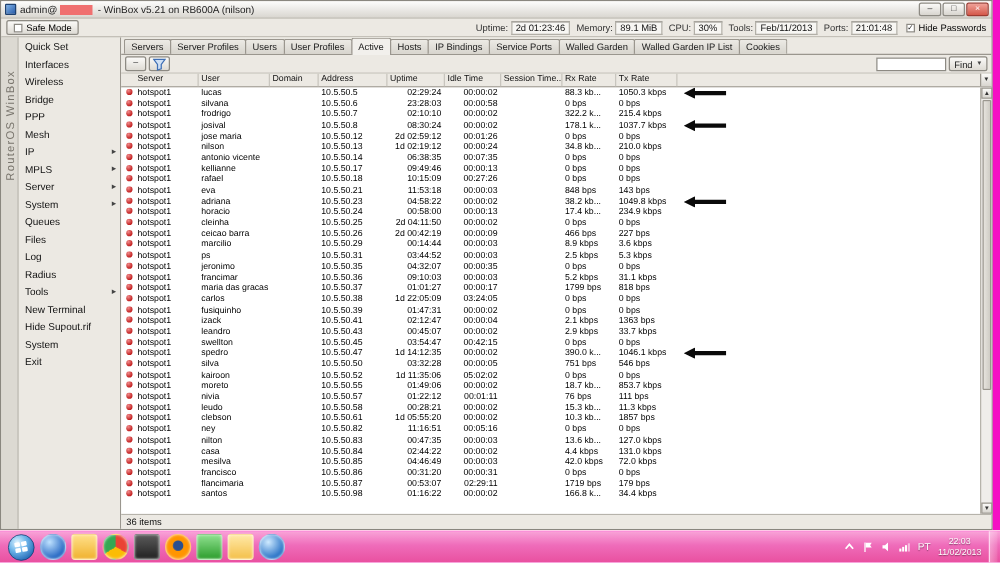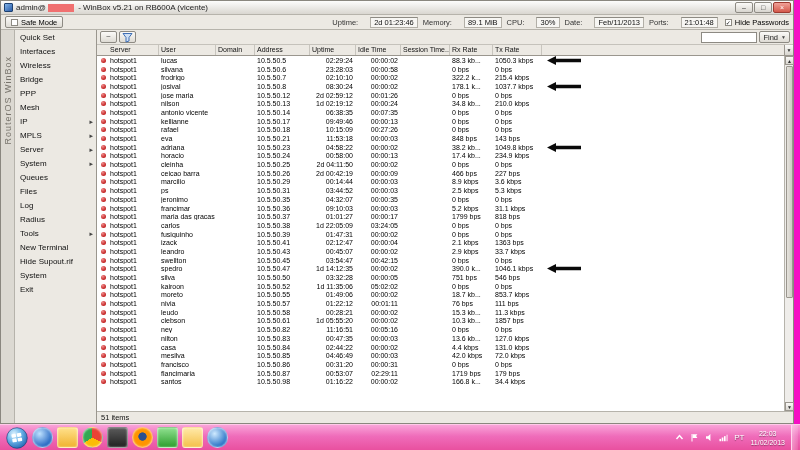--- a/index.html
+++ b/index.html
@@ -27,21 +27,21 @@
                 display:flex; align-items:center; font-size:7.5px; padding:0 4px;
                 background:#ece9e3; border-bottom:1px solid #b6b3ab; }
   .safe-mode { display:flex; align-items:center; gap:3px; height:12px; padding:0 5px;
                border:1px solid #8d8a83; border-radius:2px; background:linear-gradient(#fbfaf8,#dedbd4); }
   .cb { width:7px; height:7px; background:#fff; border:1px solid #8d8a83; display:inline-block;
         font-size:6px; line-height:7px; text-align:center; color:#111; }
   #status-fields { margin-left:auto; display:flex; align-items:center; }
   .fld { display:flex; align-items:center; }
   .fld-lbl { color:#333; margin-left:5px; }
   .fld-val { background:#f7f6f3; border:1px solid #b2afa7; border-top-color:#8d8a83;
-             padding:0 3px; margin-left:12px; height:11px; line-height:10px; color:#111; }
+             padding:0 3px; margin-left:2px; height:11px; line-height:10px; color:#111; }
   .hidepw { display:flex; align-items:center; gap:3px; margin-left:7px; }
 
   
   .brand { position:absolute; left:0; top:29px; bottom:0; width:14px;
            background:#dcd9d2; border-right:1px solid #b6b3ab; overflow:hidden; }
   .brand span { display:block; writing-mode:vertical-rl; transform:rotate(180deg);
                 font-size:9px; letter-spacing:1px; color:#78746c; margin:26px auto 0; }
   .sidebar { position:absolute; left:14px; top:29px; bottom:0; width:82px;
              background:#ece9e3; border-right:1px solid #9a968e; font-size:8px; padding-top:1px; }
   .side-item { height:14px; line-height:14px; padding:0 3px 0 5px; color:#111;
@@ -137,21 +137,21 @@
 <body>
 
 <div class="desktop">
 
   <div class="winbox">
 
     <div class="titlebar">
       <span class="app-ico"></span>
       <span>
         <span>admin@</span><span class="redact"></span>
-        <span>- WinBox v5.21 on RB600A (vicente)</span>
+        <span>- WinBox v5.21 on RB600A (nilson)</span>
       </span>
       <span class="win-controls">
         <span class="wc">–</span>
         <span class="wc">□</span>
         <span class="wc close">×</span>
       </span>
     </div>
 
     <div class="wb-toolbar">
       <span class="safe-mode">
@@ -165,21 +165,21 @@
           </span>
           <span class="fld">
             <span class="fld-lbl">Memory:</span>
             <span class="fld-val">89.1 MiB</span>
           </span>
           <span class="fld">
             <span class="fld-lbl">CPU:</span>
             <span class="fld-val">30%</span>
           </span>
           <span class="fld">
-            <span class="fld-lbl">Date:</span>
+            <span class="fld-lbl">Tools:</span>
             <span class="fld-val">Feb/11/2013</span>
           </span>
           <span class="fld">
             <span class="fld-lbl">Ports:</span>
             <span class="fld-val">21:01:48</span>
           </span>
         </span>
       <span class="hidepw">
         <span class="cb">✓</span>
         <span>Hide Passwords</span>
@@ -250,20 +250,33 @@
         <div class="side-item">
           <span class="side-label">System</span>
         </div>
         <div class="side-item">
           <span class="side-label">Exit</span>
         </div>
       </div>
 
     <div class="main">
 
+      <div class="tabs" id="tabs">
+          <div class="tab">Servers</div>
+          <div class="tab">Server Profiles</div>
+          <div class="tab">Users</div>
+          <div class="tab">User Profiles</div>
+          <div class="tab selected">Active</div>
+          <div class="tab">Hosts</div>
+          <div class="tab">IP Bindings</div>
+          <div class="tab">Service Ports</div>
+          <div class="tab">Walled Garden</div>
+          <div class="tab">Walled Garden IP List</div>
+          <div class="tab">Cookies</div>
+        </div>
 
       <div class="ttoolbar">
         <span class="tbtn">−</span>
         <span class="tbtn">
           <svg width="11" height="11" viewBox="0 0 11 11">
             <path d="M1 1.5 H10 L7 5.5 V9 L4 10 V5.5 Z" fill="#cfe0f5" stroke="#3f6fb5" stroke-width="1"></path>
           </svg>
         </span>
         <span class="find-wrap">
           <input class="find-input" value="" style="">
@@ -809,21 +822,21 @@
               <div class="gfill"></div>
             </div>
           </div>
         <div class="vscroll">
           <div class="sarrow up">▲</div>
           <div class="sthumb"></div>
           <div class="sarrow down">▼</div>
         </div>
       </div>
 
-      <div class="status-strip">51 items</div>
+      <div class="status-strip">36 items</div>
     </div>
   </div>
 
   <div class="taskbar">
     <div class="start-orb">
       <svg width="22" height="22" viewBox="0 0 22 22">
         <defs>
           <radialGradient id="orbg" cx="35%" cy="30%" r="80%">
             <stop offset="0%" stop-color="#dff3ff"></stop>
               <stop offset="45%" stop-color="#6db5ea"></stop>

